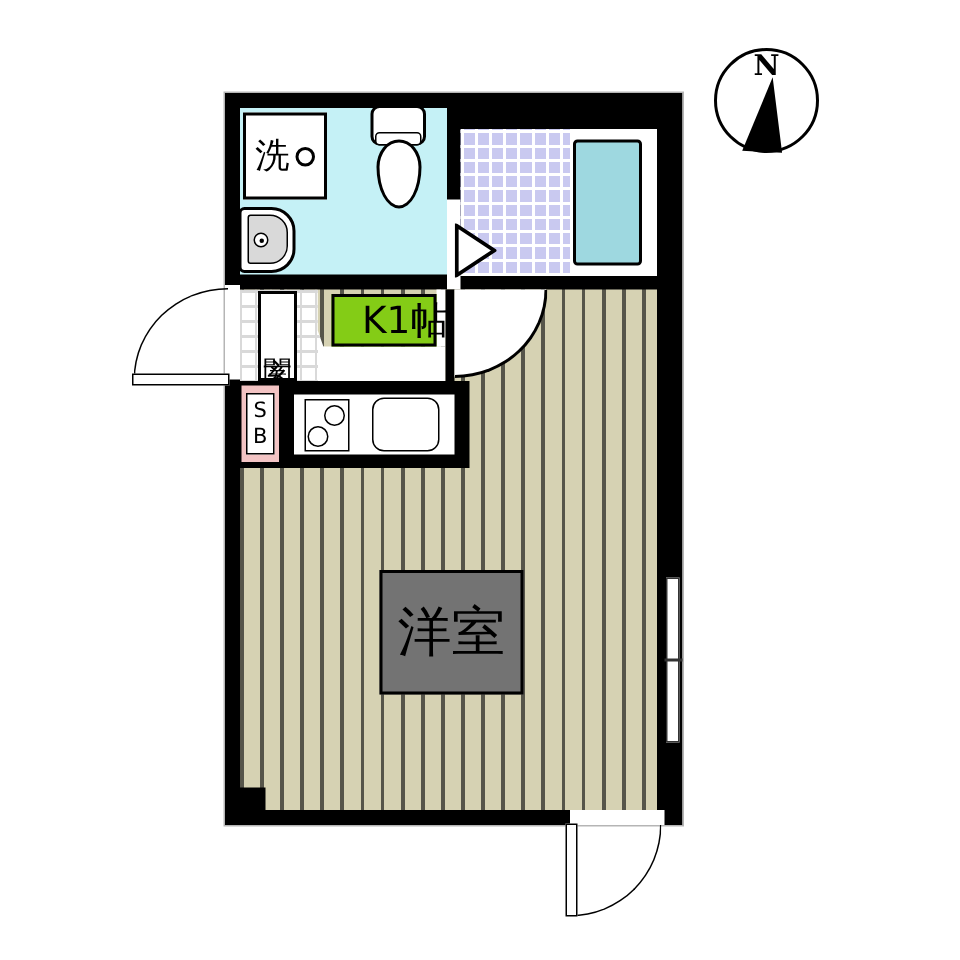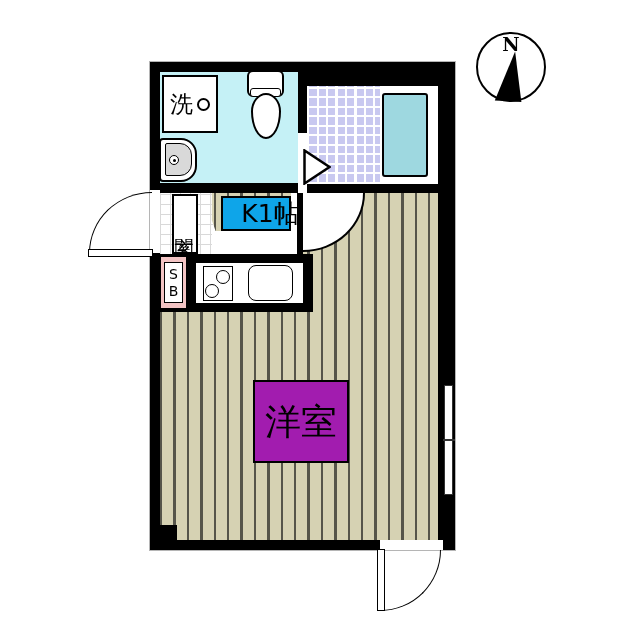--- a/index.html
+++ b/index.html
@@ -43,40 +43,40 @@
   .genkan{left:10px;top:131px;width:64px;height:62px;background-color:#fff;
       background-image:
         repeating-linear-gradient(0deg,#d9d9d9 0 1.5px,transparent 1.5px 10px),
         repeating-linear-gradient(90deg,#d9d9d9 0 1.5px,transparent 1.5px 10px);
       clip-path:polygon(0 0,81% 0,81% 44%,100% 100%,0 100%);}
   .genkan-label{left:22px;top:132px;width:26px;height:60px;background:#fff;border:2px solid #000;
       display:flex;align-items:center;justify-content:center;
       writing-mode:vertical-rl;text-orientation:upright;font-size:19px;letter-spacing:1px;color:#000;}
   .white-r1{left:141px;top:131px;width:6px;height:38px;background:#fff;}
   .walkway{left:62px;top:169px;width:85px;height:23px;background:#fff;}
-  .k-label{left:71px;top:134px;width:70px;height:35px;background:#0ea5e9;border:2px solid #000;
+  .k-label{left:71px;top:134px;width:70px;height:35px;background:#84cc16;border:2px solid #000;
       display:flex;align-items:center;justify-content:center;font-size:25px;color:#000;white-space:nowrap;padding-left:28px;}
   .k-door-leaf{left:147px;top:131px;width:6px;height:61px;background:#000;}
   .k-swing{left:153px;top:131px;width:62px;height:59px;background:#fff;
       border-right:2px solid #000;border-bottom:2px solid #000;border-bottom-right-radius:62px 59px;}
 
   
   .block{left:0;top:192px;width:163px;height:58px;background:#000;}
   .sb{left:11px;top:3px;width:25px;height:51px;background:#f3c4c4;display:flex;align-items:center;justify-content:center;}
   .sb-box{width:19px;height:41px;background:#fff;border:1.5px solid #000;display:flex;flex-direction:column;
       align-items:center;justify-content:center;font-size:14px;line-height:1.15;color:#000;}
   .counter{left:46px;top:9px;width:107px;height:40px;background:#fff;}
   .stove{left:7px;top:3px;width:30px;height:35px;background:#fff;border:1.5px solid #000;}
   .burner{width:14px;height:14px;border:1.5px solid #000;border-radius:50%;background:#fff;}
   .burner.b1{left:12px;top:3px;}
   .burner.b2{left:1px;top:17px;}
   .ksink{left:52px;top:2px;width:45px;height:36px;background:#fff;border:1.5px solid #000;border-radius:8px;}
 
   
-  .room-label{left:103px;top:318px;width:96px;height:83px;background:#a21caf;border:2px solid #000;
+  .room-label{left:103px;top:318px;width:96px;height:83px;background:#737373;border:2px solid #000;
       display:flex;flex-direction:column;align-items:center;justify-content:center;line-height:1.05;color:#000;}
   .room-label .l1{font-size:36px;}
   .room-label .l2{font-size:34px;}
   .notch{left:10px;top:463px;width:17px;height:15px;background:#000;}
   .window{left:294px;top:323px;width:9px;height:110px;background:#fff;border:1.5px solid #333;}
   .window-mid{left:-2px;top:53px;width:12px;height:1.5px;background:#333;}
 
   
   .entry-gap{left:0;top:128px;width:10px;height:63px;background:#fff;}
   .bottom-gap{left:230px;top:478px;width:63px;height:10px;background:#fff;}

